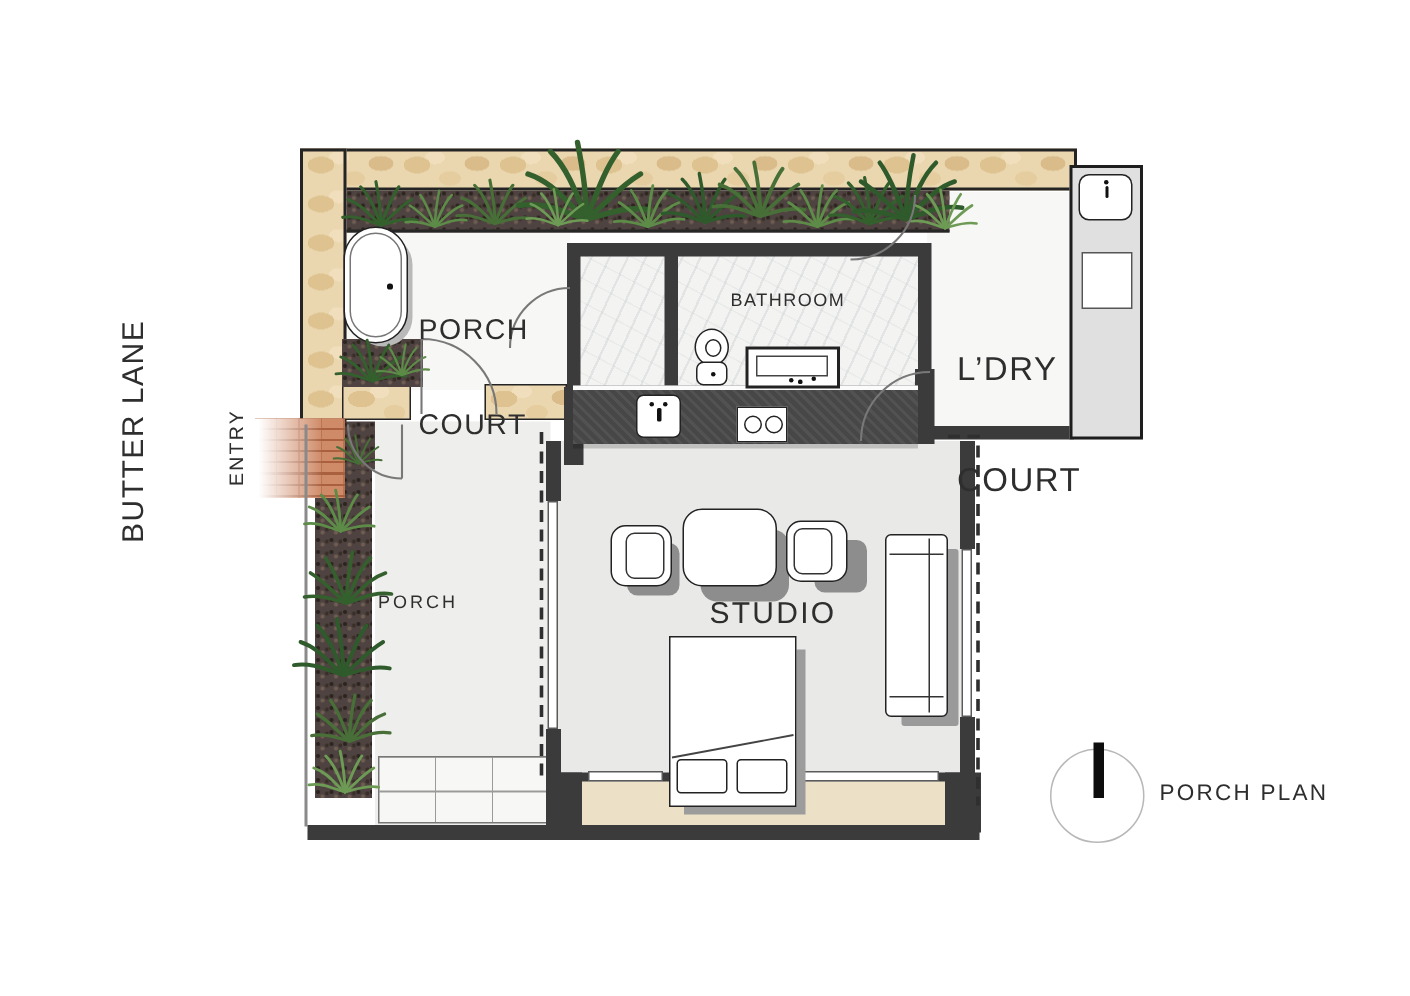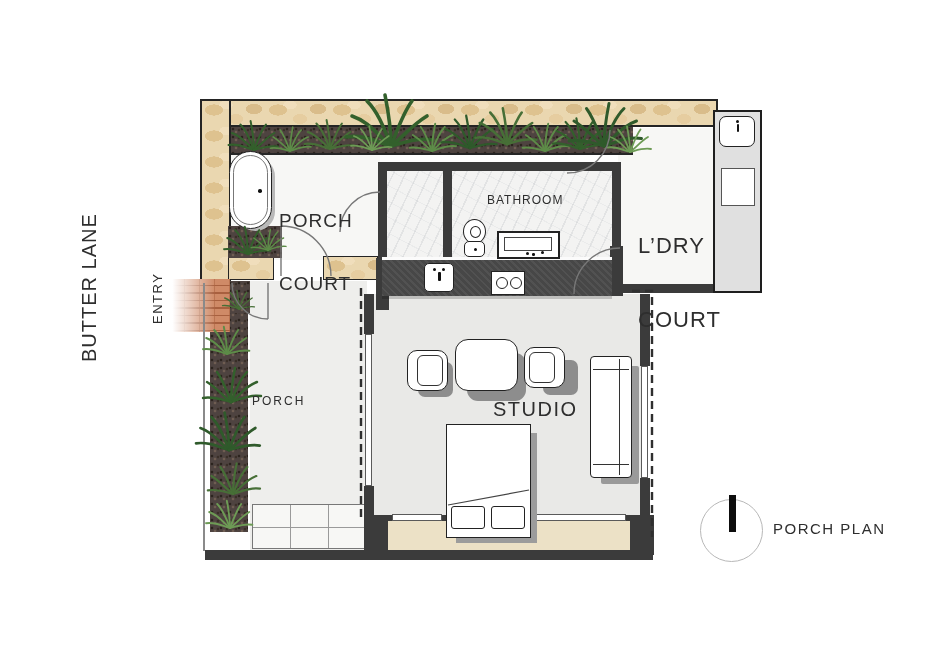--- a/index.html
+++ b/index.html
@@ -213,16 +213,16 @@
   <div class="lbl" style="left:279px;top:167px;font-size:19px;">
     <div>PORCH</div>
     <div>COURT</div>
   </div>
   <div class="lbl" style="left:487px;top:194px;font-size:12px;">BATHROOM</div>
   <div class="lbl" style="left:638px;top:185px;font-size:22px;">
     <div>L’DRY</div>
     <div>COURT</div>
   </div>
   <div class="lbl" style="left:252px;top:395px;font-size:12px;letter-spacing:2px;">PORCH</div>
-  <div class="lbl" style="left:473px;top:398px;font-size:20px;letter-spacing:1.5px;margin-left:20px;">STUDIO</div>
+  <div class="lbl" style="left:473px;top:398px;font-size:20px;letter-spacing:1.5px;">STUDIO</div>
   <div class="lbl" style="left:773px;top:521px;font-size:15px;letter-spacing:1.5px;">PORCH PLAN</div>
 
 </div>
 
 </body></html>

